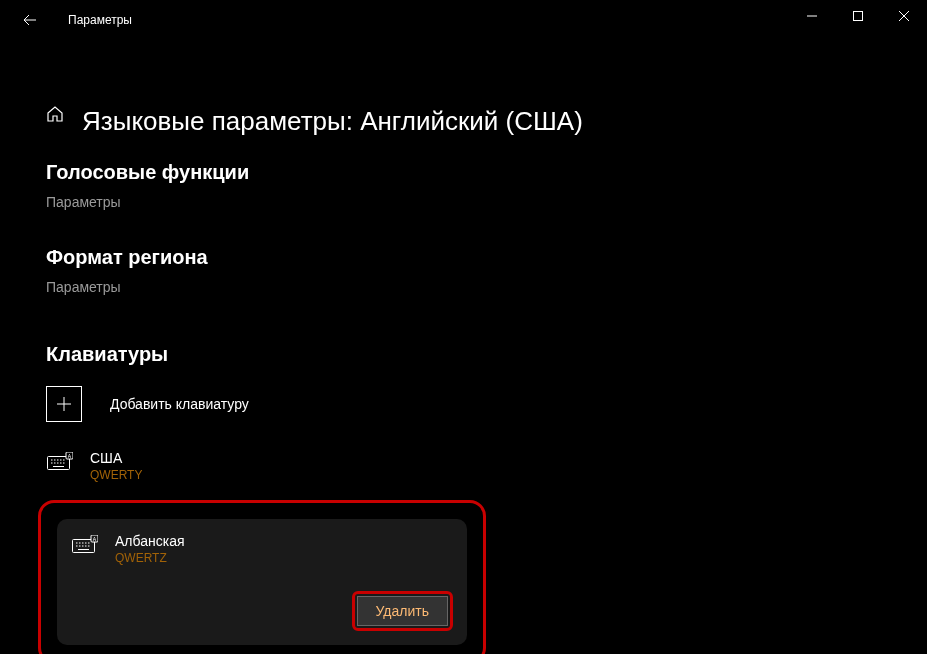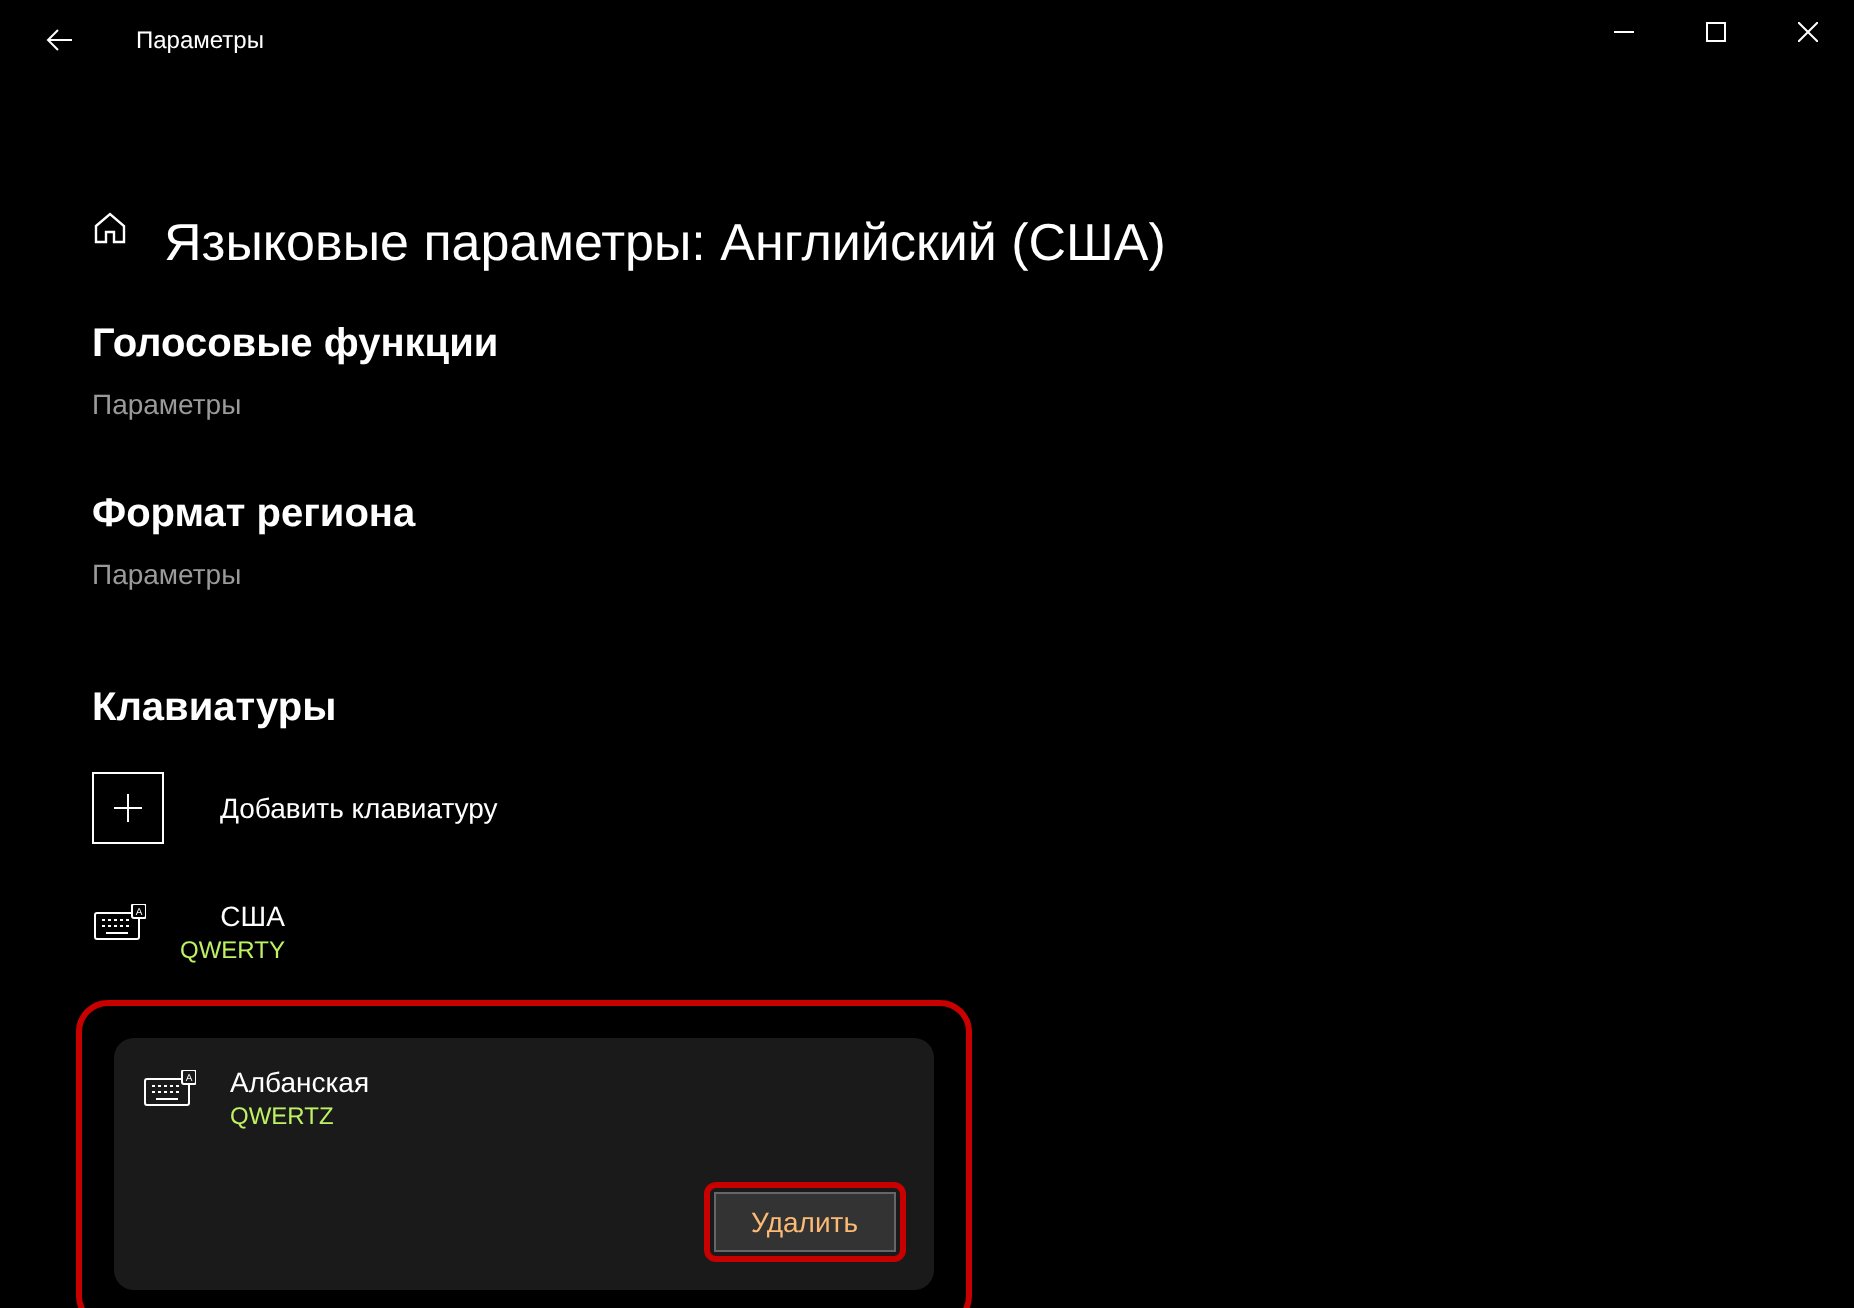--- a/index.html
+++ b/index.html
@@ -104,22 +104,22 @@
       gap: 16px;
       padding: 6px 0;
     }
     .kb-icon {
       width: 28px;
       display: flex;
       align-items: center;
       justify-content: center;
       margin-top: 2px;
     }
-    .kb-text .name { font-size: 14px; text-align: right; }
-    .kb-text .layout { font-size: 12px; color: #bef264; margin-top: 2px; }
+    .kb-text .name { font-size: 14px; }
+    .kb-text .layout { font-size: 12px; color: #a16207; margin-top: 2px; }
     .selected-wrap {
       border: 3px solid #c80000;
       border-radius: 16px;
       padding: 16px;
       margin-top: 12px;
       width: 448px;
       margin-left: -8px;
     }
     .selected-card {
       background: #1a1a1a;

